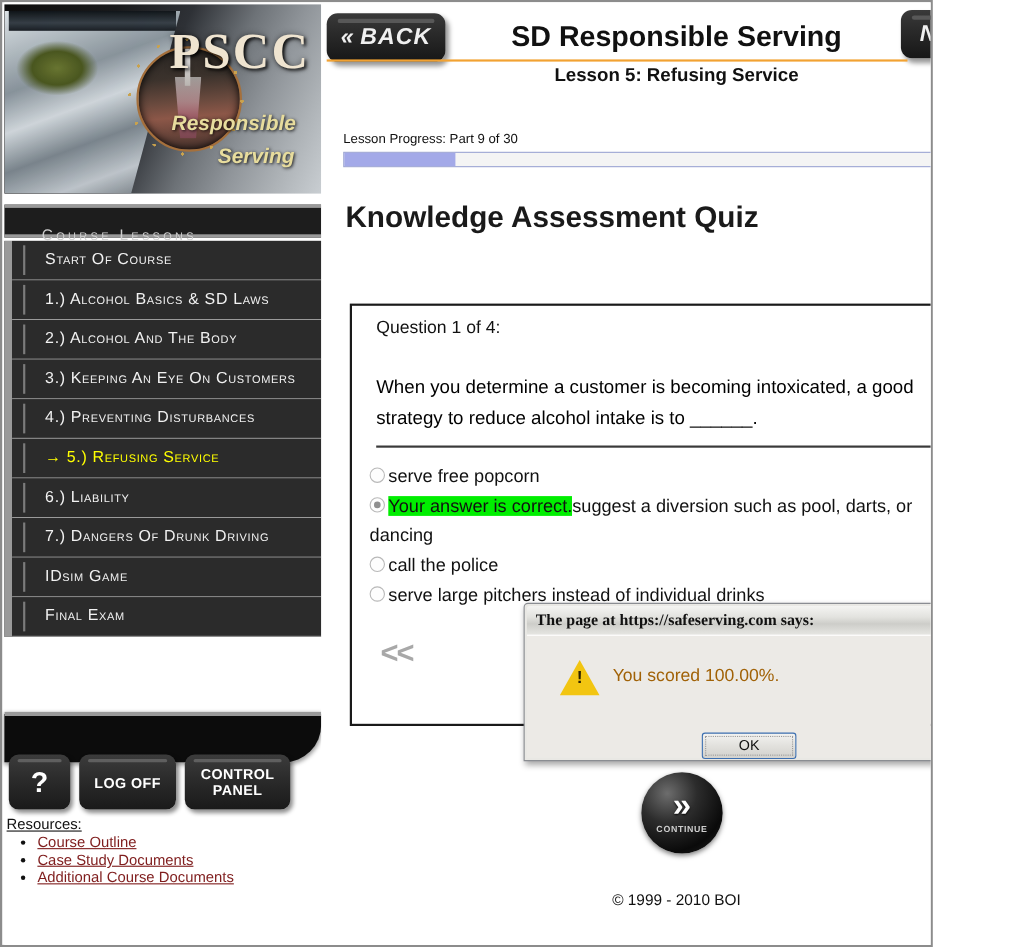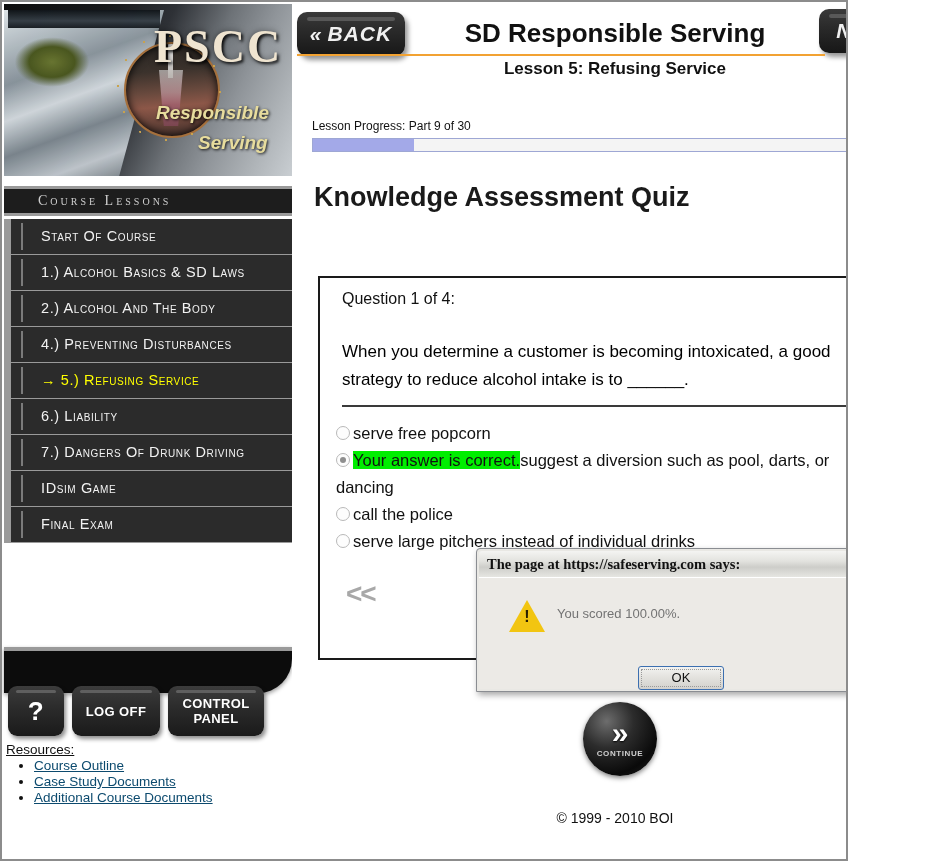--- a/index.html
+++ b/index.html
@@ -116,22 +116,22 @@
   .menu-head {
     position: absolute; left: 0; top: 184px;
     width: 288px; height: 30px;
     background: #1d1d1d;
     border-top: 3px solid #9a9a9a;
     border-bottom: 3px solid #9a9a9a;
     box-sizing: border-box;
   }
   .menu-head span {
     display: block;
-    padding: 4px 0 0 34px;
-    font-family: Liberation Serif, serif;
+    padding: 16px 0 0 34px;
+    font-family: Liberation Sans, sans-serif;
     font-size: 14px;
     letter-spacing: 3px;
     color: #cfcfcf;
     font-variant: small-caps;
   }
   #lesson-list {
     position: absolute; left: 0; top: 217px;
     width: 288px;
     background: #2b2b2b;
     border-left: 7px solid #9a9a9a;
@@ -192,21 +192,21 @@
   #btn-logoff { left: 66px; top: 0; width: 88px; height: 50px; }
   #btn-cpanel { left: 162px; top: 0; width: 96px; height: 50px; line-height: 15px; }
 
   #resources {
     position: absolute; left: 2px; top: 740px; width: 284px;
     font-size: 13.5px; color: #111;
   }
   #resources .rlabel { margin: 0 0 1px 0; text-decoration: underline; }
   #resources ul { margin: 0; padding-left: 28px; list-style: disc; }
   #resources li { margin: 1px 0; }
-  #resources a { color: #0c4a6e; text-decoration: underline; cursor: pointer; margin-top: 12px; }
+  #resources a { color: #7f1d1d; text-decoration: underline; cursor: pointer; margin-top: 12px; }
 
   
   #main {
     position: absolute; left: 290px; top: 0px;
     width: 646px; height: 859px;
     background: #fff;
   }
   .navbtn {
     position: absolute;
     background: linear-gradient(180deg, #3a3a3a 0%, #2a2a2a 42%, #171717 100%);
@@ -386,21 +386,21 @@
   #alert-icon:after {
     content: "!";
     position: absolute; left: -3px; top: 9px;
     width: 6px;
     font-size: 16px; font-weight: bold; color: #2a2000;
     text-align: center;
     line-height: 16px;
   }
   #alert-message {
     position: absolute; left: 78px; top: 28px;
-    font-size: 13px; color: #737373;
+    font-size: 16px; color: #a16207;
   }
   #alert-ok {
     position: absolute; left: 159px; top: 88px;
     width: 86px; height: 24px;
     background: linear-gradient(180deg, #f3f3f1 0%, #e2e1dd 50%, #d2d1cd 100%);
     border: 1px solid #3c6fb0;
     border-radius: 3px;
     box-sizing: border-box;
     font-size: 13px; color: #111;
     text-align: center; line-height: 22px;
@@ -428,20 +428,21 @@
     </div>
 
     <div class="menu-head">
       <span>Course Lessons</span>
     </div>
 
     <div id="lesson-list">
       <div class="lesson">Start Of Course</div>
       <div class="lesson">1.) Alcohol Basics &amp; SD Laws</div>
       <div class="lesson">2.) Alcohol And The Body</div>
+      <div class="lesson">3.) Keeping An Eye On Customers</div>
       <div class="lesson">4.) Preventing Disturbances</div>
       <div class="lesson active">→ 5.) Refusing Service</div>
       <div class="lesson">6.) Liability</div>
       <div class="lesson">7.) Dangers Of Drunk Driving</div>
       <div class="lesson">IDsim Game</div>
       <div class="lesson">Final Exam</div>
     </div>
 
     <div id="lesson-foot"></div>
 

